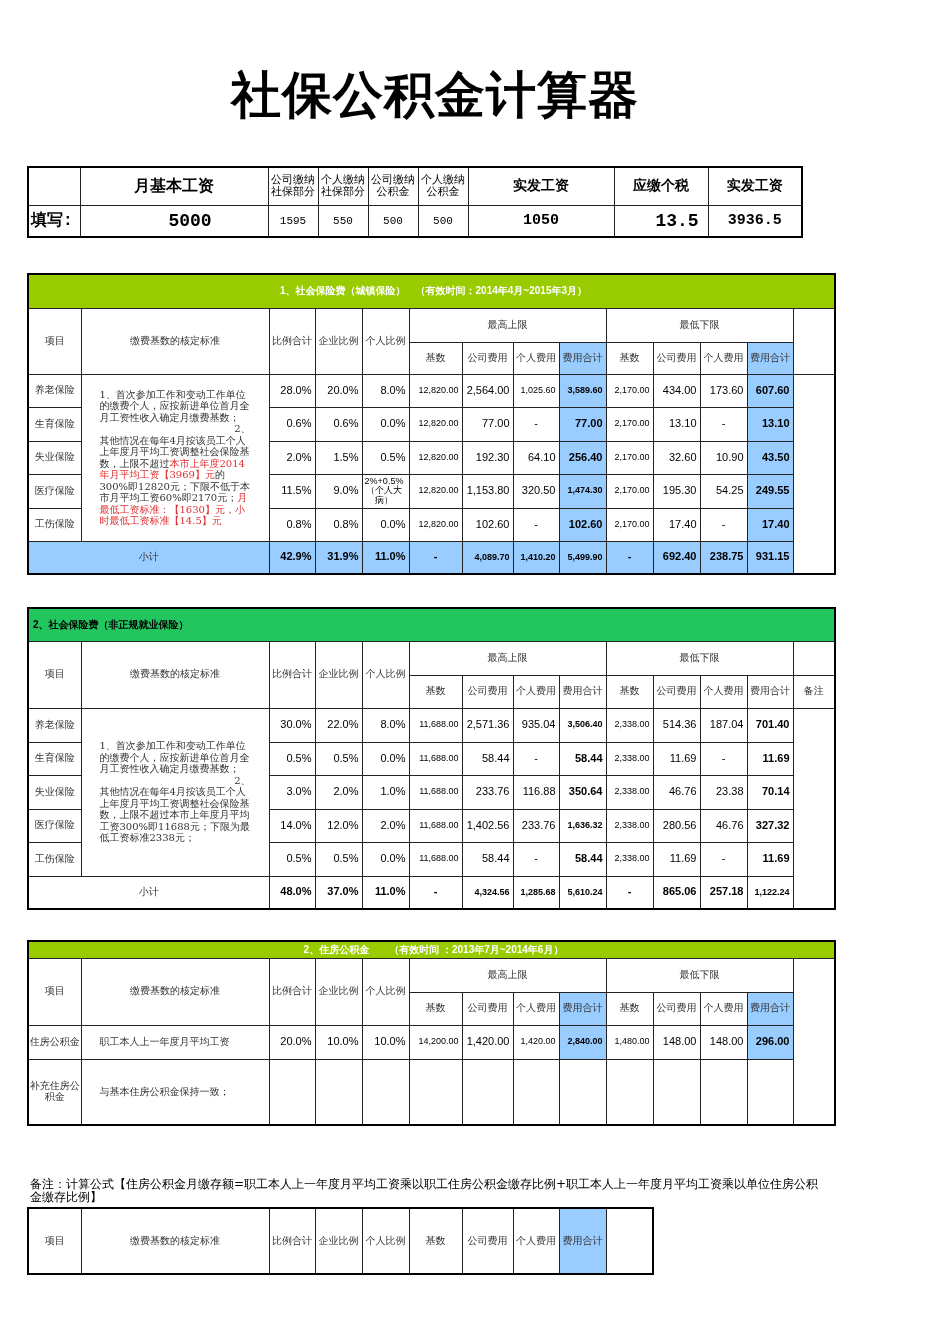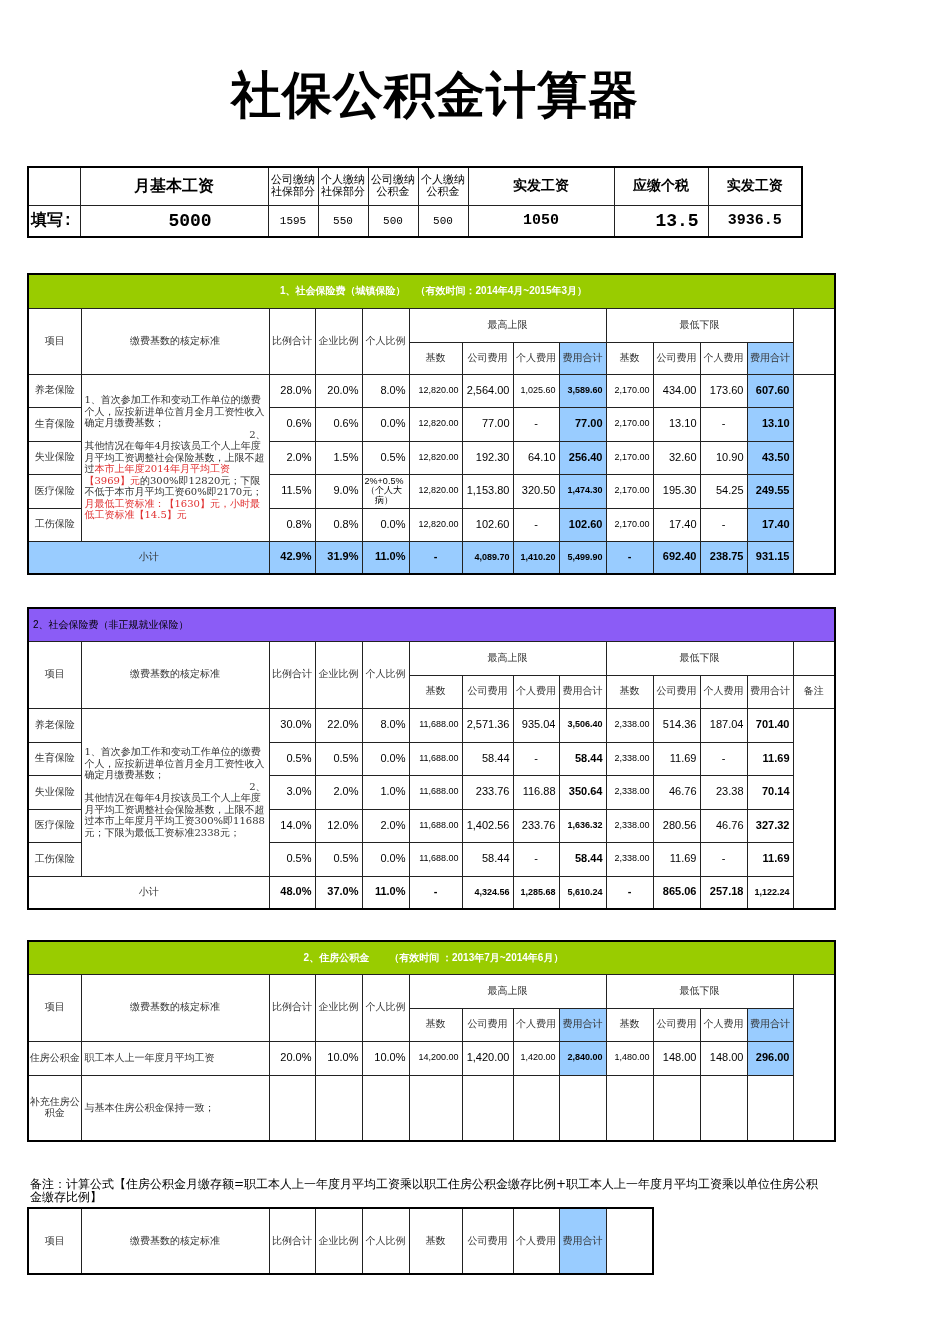--- a/index.html
+++ b/index.html
@@ -12,23 +12,23 @@
   .top .big { font-size: 16px; font-weight: bold; }
   .top .huge { font-size: 18px; font-weight: bold; padding-left: 32px; }
   .top .lbl { text-align: left; font-size: 16px; font-weight: bold; padding-left: 2px; }
   .sec { left: 27px; width: 807px; border: 2px solid #000; border-right: 2px solid #000; }
   .sec td { font-size: 10px; font-family: "DejaVu Serif", "Liberation Serif", serif; color: #333; line-height: 1.05; }
   .sec td.num { font-family: "Liberation Sans", sans-serif; color: #000; text-align: right; padding-right: 3px; font-size: 11px; }
   .sec td.sm { font-size: 9px; }
   .sec td.ctr { text-align: center; padding-right: 0; }
   .sec td.b { font-weight: bold; }
   .hdr { background: #99cc00; color: #fff !important; font-weight: bold; text-align: center; padding-left: 4px; font-family: "Liberation Sans", sans-serif !important; font-size: 10px !important; }
-  .hdr2 { background: #8b5cf6; color: #000 !important; font-weight: normal; text-align: left !important; padding-left: 4px; font-family: "Liberation Sans", sans-serif !important; font-size: 10px !important; }
+  .hdr2 { background: #22c55e; color: #000 !important; font-weight: bold; text-align: left !important; padding-left: 4px; font-family: "Liberation Sans", sans-serif !important; font-size: 10px !important; }
   .blue { background: #99ccff; }
-  .std { text-align: left !important; vertical-align: middle; padding: 2px 3px; font-size: 10px !important; line-height: 1.15 !important; margin-left: 16px; }
+  .std { text-align: left !important; vertical-align: middle; padding: 2px 18px; font-size: 10px !important; line-height: 1.15 !important; margin-left: 16px; }
   .red { color: #e03030; }
   .note { position: absolute; left: 30px; top: 1178px; width: 800px; font-family: "DejaVu Serif", "Liberation Serif", serif; font-size: 12px; line-height: 1.05; }
 </style>
 </head>
 <body>
 
 <div class="title">社保公积金计算器</div>
 
 <table class="top">
   <colgroup>
@@ -348,21 +348,21 @@
       <col style="width:51px">
       <col style="width:46px">
       <col style="width:47px">
       <col style="width:47px">
       <col style="width:47px">
       <col style="width:47px">
       <col style="width:46px">
       <col style="width:42px">
   </colgroup>
   <tbody>
-      <tr style="height:33px">
+      <tr style="height:17px">
     <td colspan="14" class="hdr">2、住房公积金　　（有效时间 ：2013年7月~2014年6月）</td>
   </tr>
   <tr style="height:34px">
     <td rowspan="2">项目</td>
     <td rowspan="2">缴费基数的核定标准</td>
     <td rowspan="2">比例合计</td>
     <td rowspan="2">企业比例</td>
     <td rowspan="2">个人比例</td>
     <td colspan="4">最高上限</td>
     <td colspan="4">最低下限</td>

